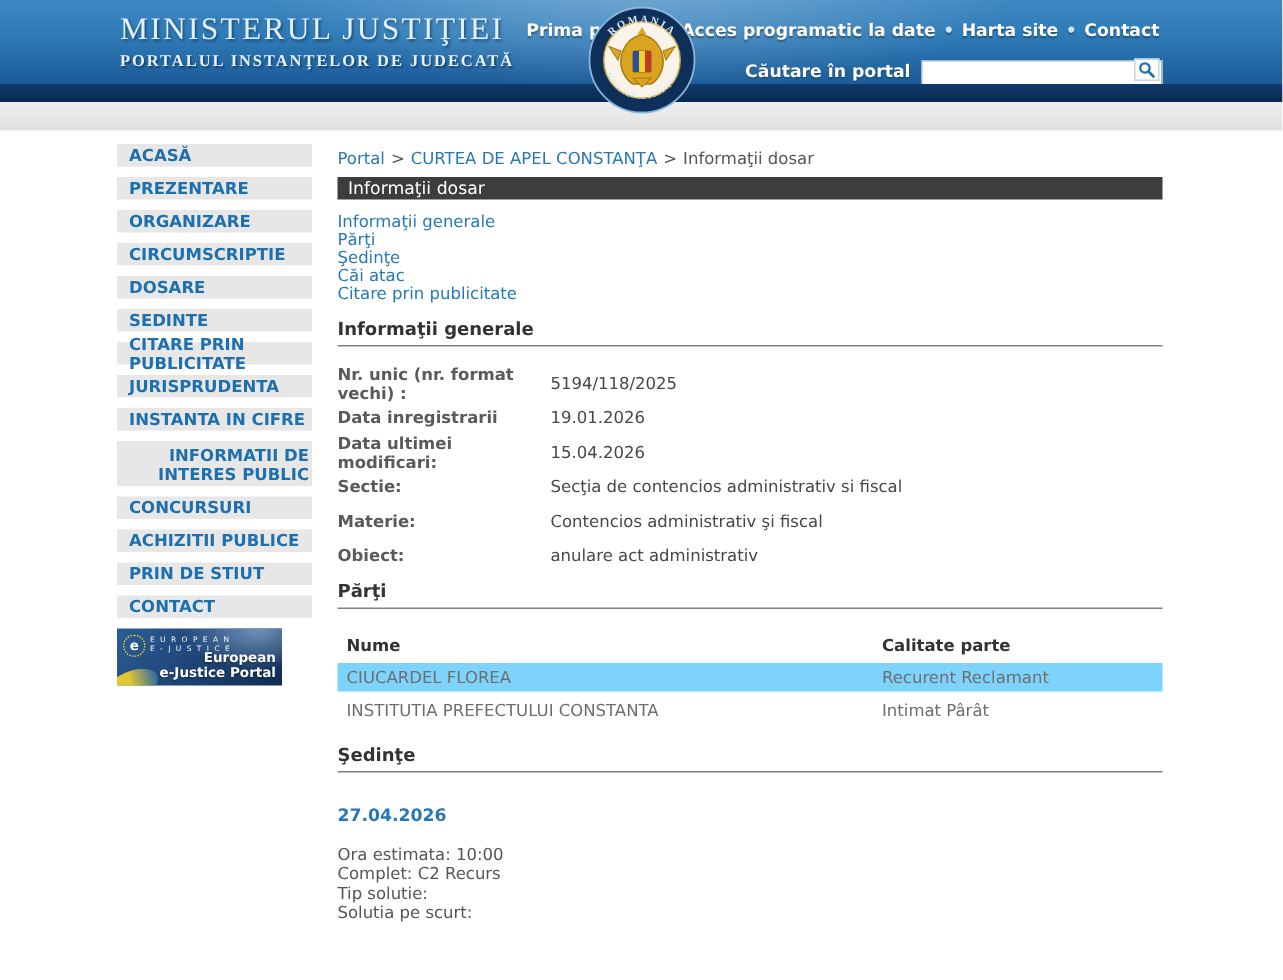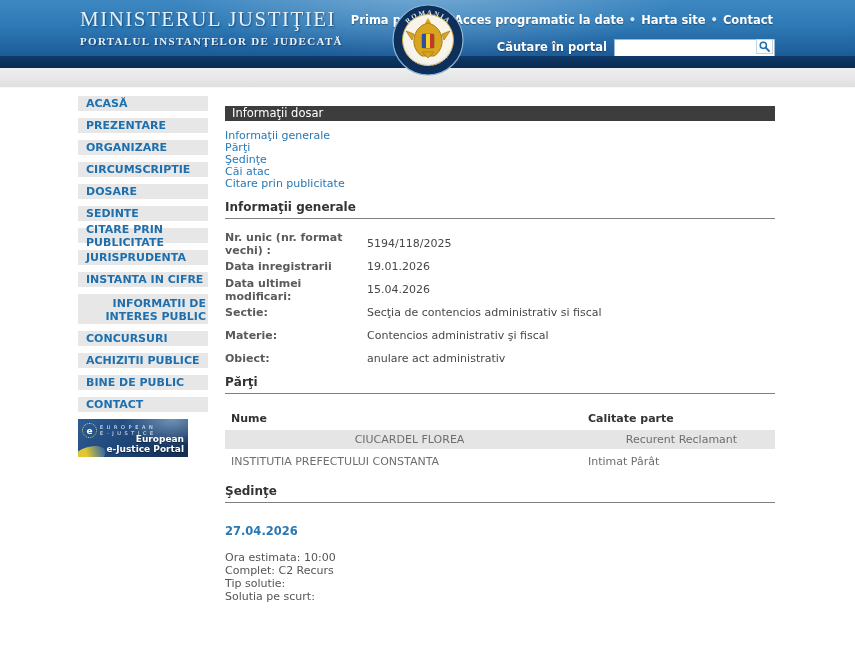--- a/index.html
+++ b/index.html
@@ -79,21 +79,21 @@
 
   .fields { margin-top:13px; }
   .field-row { display:flex; height:23px; align-items:center; font-size:11px; }
   .field-label { width:142px; color:#5a5a5a; flex-shrink:0;font-weight:bold; }
   .field-value { color:#474747; }
 
   .table { margin-top:14px; }
   .t-row { display:flex; font-size:11px; align-items:center; }
   .t-head { height:20px; margin-bottom:2px; font-weight:bold; color:#333; }
   .t-data { height:19px; margin-bottom:3px; color:#6e6e6e; }
-  .t-data.striped { background:#e5e5e5;text-align:center; }
+  .t-data.striped { background:#7dd3fc; }
   .t-col1 { flex:1 1 auto; padding-left:6px; }
   .t-col2 { width:187px; flex-shrink:0; }
   .t-head .t-col1 { padding-left:6px; }
 
   .hearing-date { display:inline-block; margin-top:21px; font-size:11.5px; font-weight:bold;
     color:#2878b5; text-decoration:none; cursor:pointer; }
   .hearing-details { margin-top:12px; font-size:11px; color:#555; line-height:13px; }
 </style>
 </head>
 <body>
@@ -162,37 +162,40 @@
     <div class="side-item">ORGANIZARE</div>
     <div class="side-item">CIRCUMSCRIPTIE</div>
     <div class="side-item">DOSARE</div>
     <div class="side-item">SEDINTE</div>
     <div class="side-item">CITARE PRIN PUBLICITATE</div>
     <div class="side-item">JURISPRUDENTA</div>
     <div class="side-item">INSTANTA IN CIFRE</div>
     <div class="side-item two-line">INFORMATII DE INTERES PUBLIC</div>
     <div class="side-item">CONCURSURI</div>
     <div class="side-item">ACHIZITII PUBLICE</div>
-    <div class="side-item">BINE DE PUBLIC</div>
+    <div class="side-item">PRIN DE STIUT</div>
     <div class="side-item">CONTACT</div>
 
     <div class="ejustice">
       <div class="ej-swish"></div>
       <div class="ej-logo">e</div>
       <div class="ej-words">E U R O P E A N
 E - J U S T I C E</div>
       <div class="ej-caption">
         <span>European</span><br>
         <span>e-Justice Portal</span>
       </div>
     </div>
   </div>
 
   <div class="content">
 
+    <div class="breadcrumb">
+      <a>Portal</a><span class="crumb-sep">&gt;</span><a>CURTEA DE APEL CONSTANŢA</a><span class="crumb-sep">&gt;</span><span>Informaţii dosar</span>
+    </div>
 
     <div class="page-bar">Informaţii dosar</div>
 
     <div class="quick-links">
       <a>Informaţii generale</a>
       <a>Părţi</a>
       <a>Şedinţe</a>
       <a>Căi atac</a>
       <a>Citare prin publicitate</a>
     </div>

